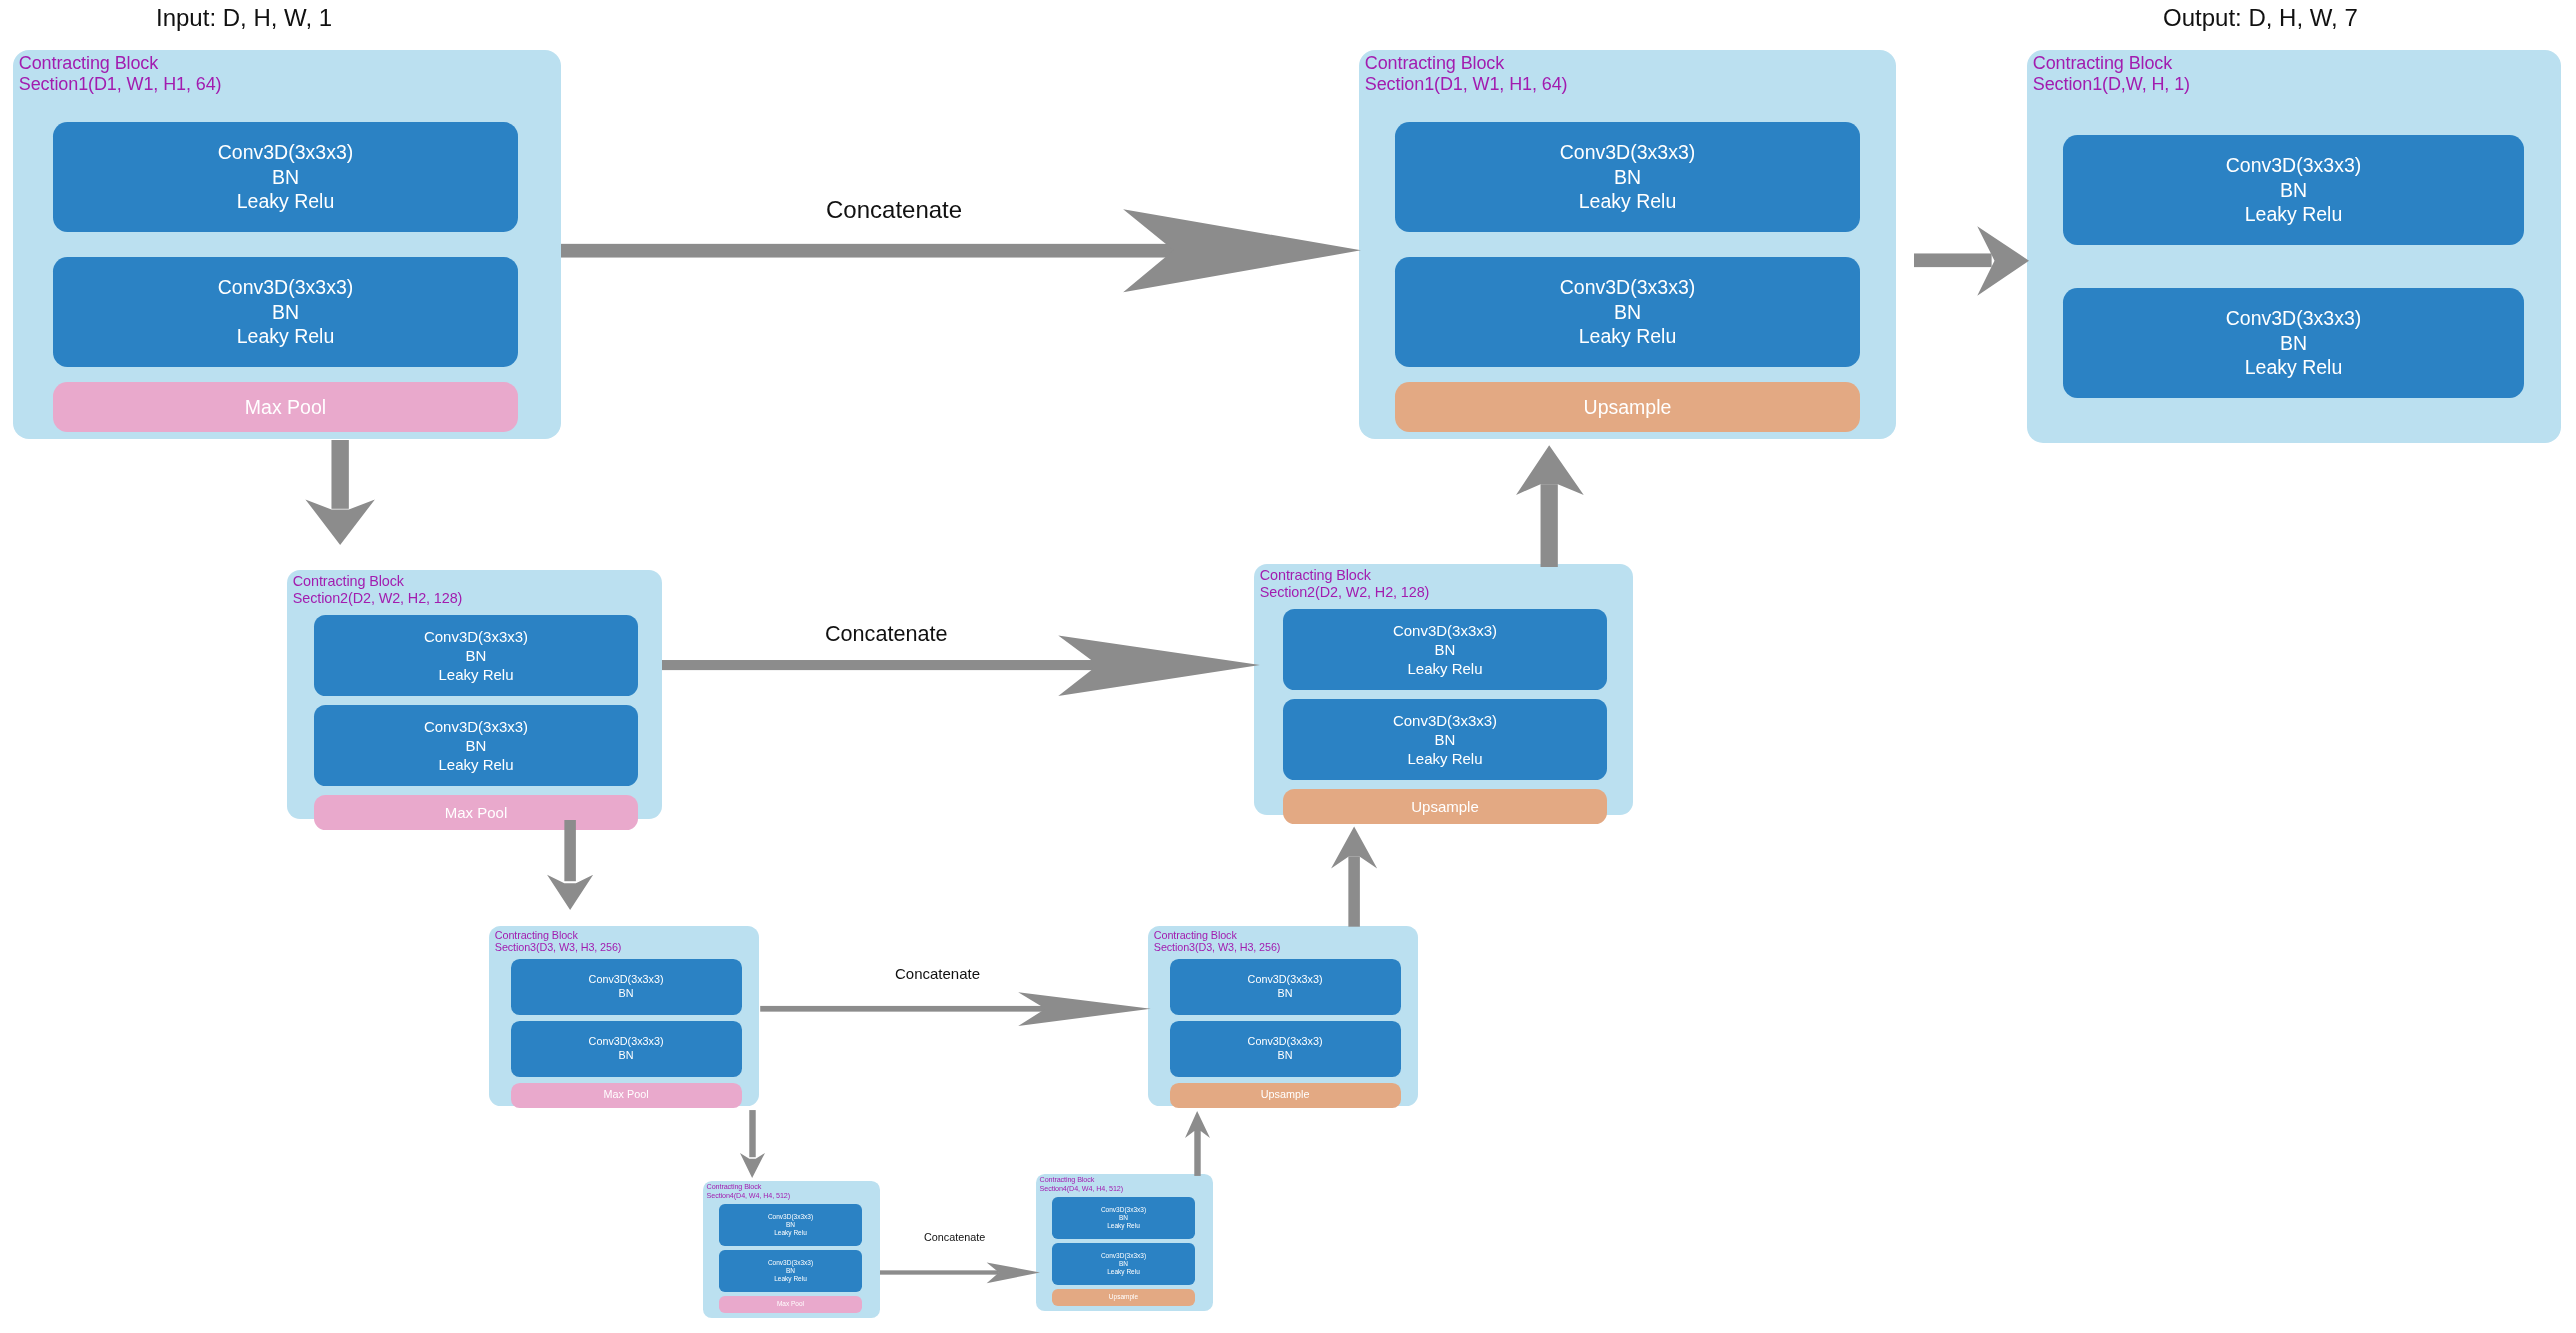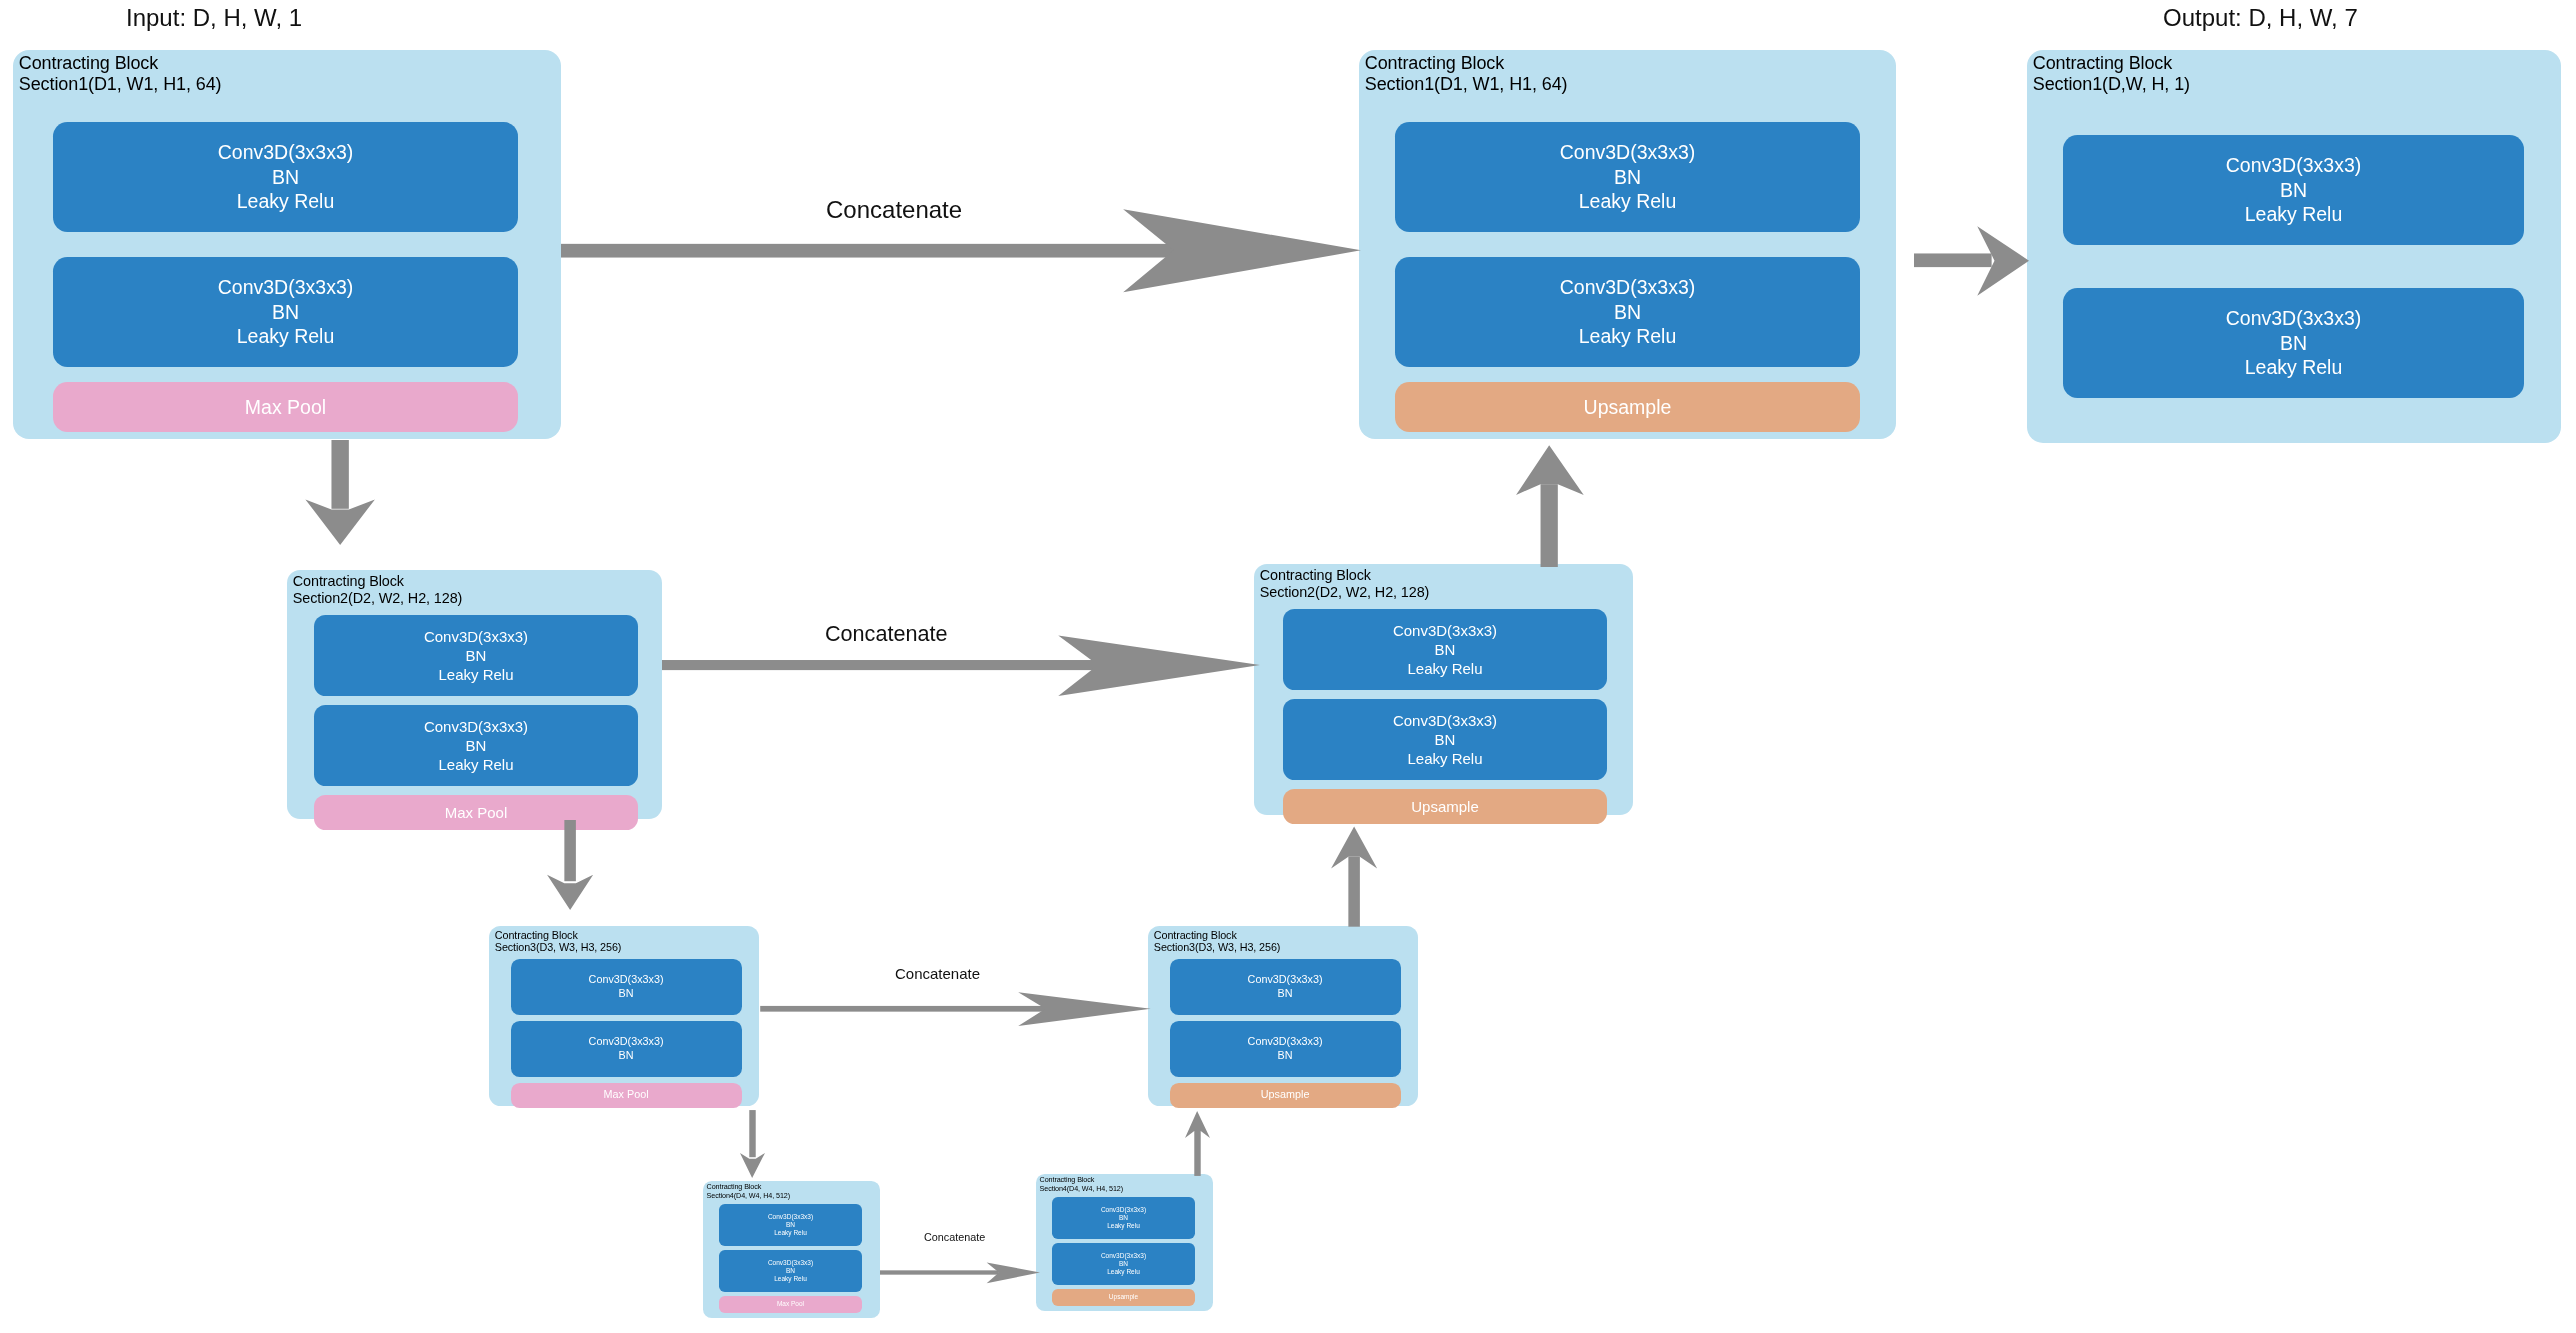--- a/index.html
+++ b/index.html
@@ -19,21 +19,21 @@
   .block{
     position:absolute;
     background:#bbe0f0;
     border-radius:16px;
     box-sizing:border-box;
   }
   .block-hdr{
     position:absolute;
     left:5.8px;
     top:2.9px;
-    color:#000000;
+    color:#a21caf;
     font-weight:400;
     line-height:1.16;
     white-space:pre;
     letter-spacing:-0.1px;
   }
   .hdr-l1{font-size:18px;}
   .hdr-l2{font-size:14.4px;}
   .hdr-l3{font-size:10.8px;}
   .hdr-l4{font-size:7.2px;}
 
@@ -85,21 +85,21 @@
   .lbl-l1{font-size:24px;}
   .lbl-l2{font-size:21.6px;}
   .lbl-l3{font-size:15px;}
   .lbl-l4{font-size:10.8px;}
 </style>
 </head>
 <body>
 
 <div id="canvas">
 
-  <div class="io-caption" style="left:126px; top:4.3px;">Input: D, H,  W, 1</div>
+  <div class="io-caption" style="left:156px; top:4.3px;">Input: D, H,  W, 1</div>
   <div class="io-caption" style="left:2163px; top:4.3px;">Output: D, H,  W, 7</div>
 
   <div class="block" style="left:13px; top:50px; width:548px; height:389px;">
     <div class="block-hdr hdr-l1"><span>Contracting Block</span><br><span>Section1(D1, W1, H1, 64)</span></div>
     <div class="layer conv pill-l1 sz-l1" style="left:40px; top:72px; width:465px; height:110px;">
       <span>Conv3D(3x3x3)</span>
       <span>BN</span>
       <span>Leaky Relu</span>
     </div>
     <div class="layer conv pill-l1 sz-l1" style="left:40px; top:207px; width:465px; height:110px;">

